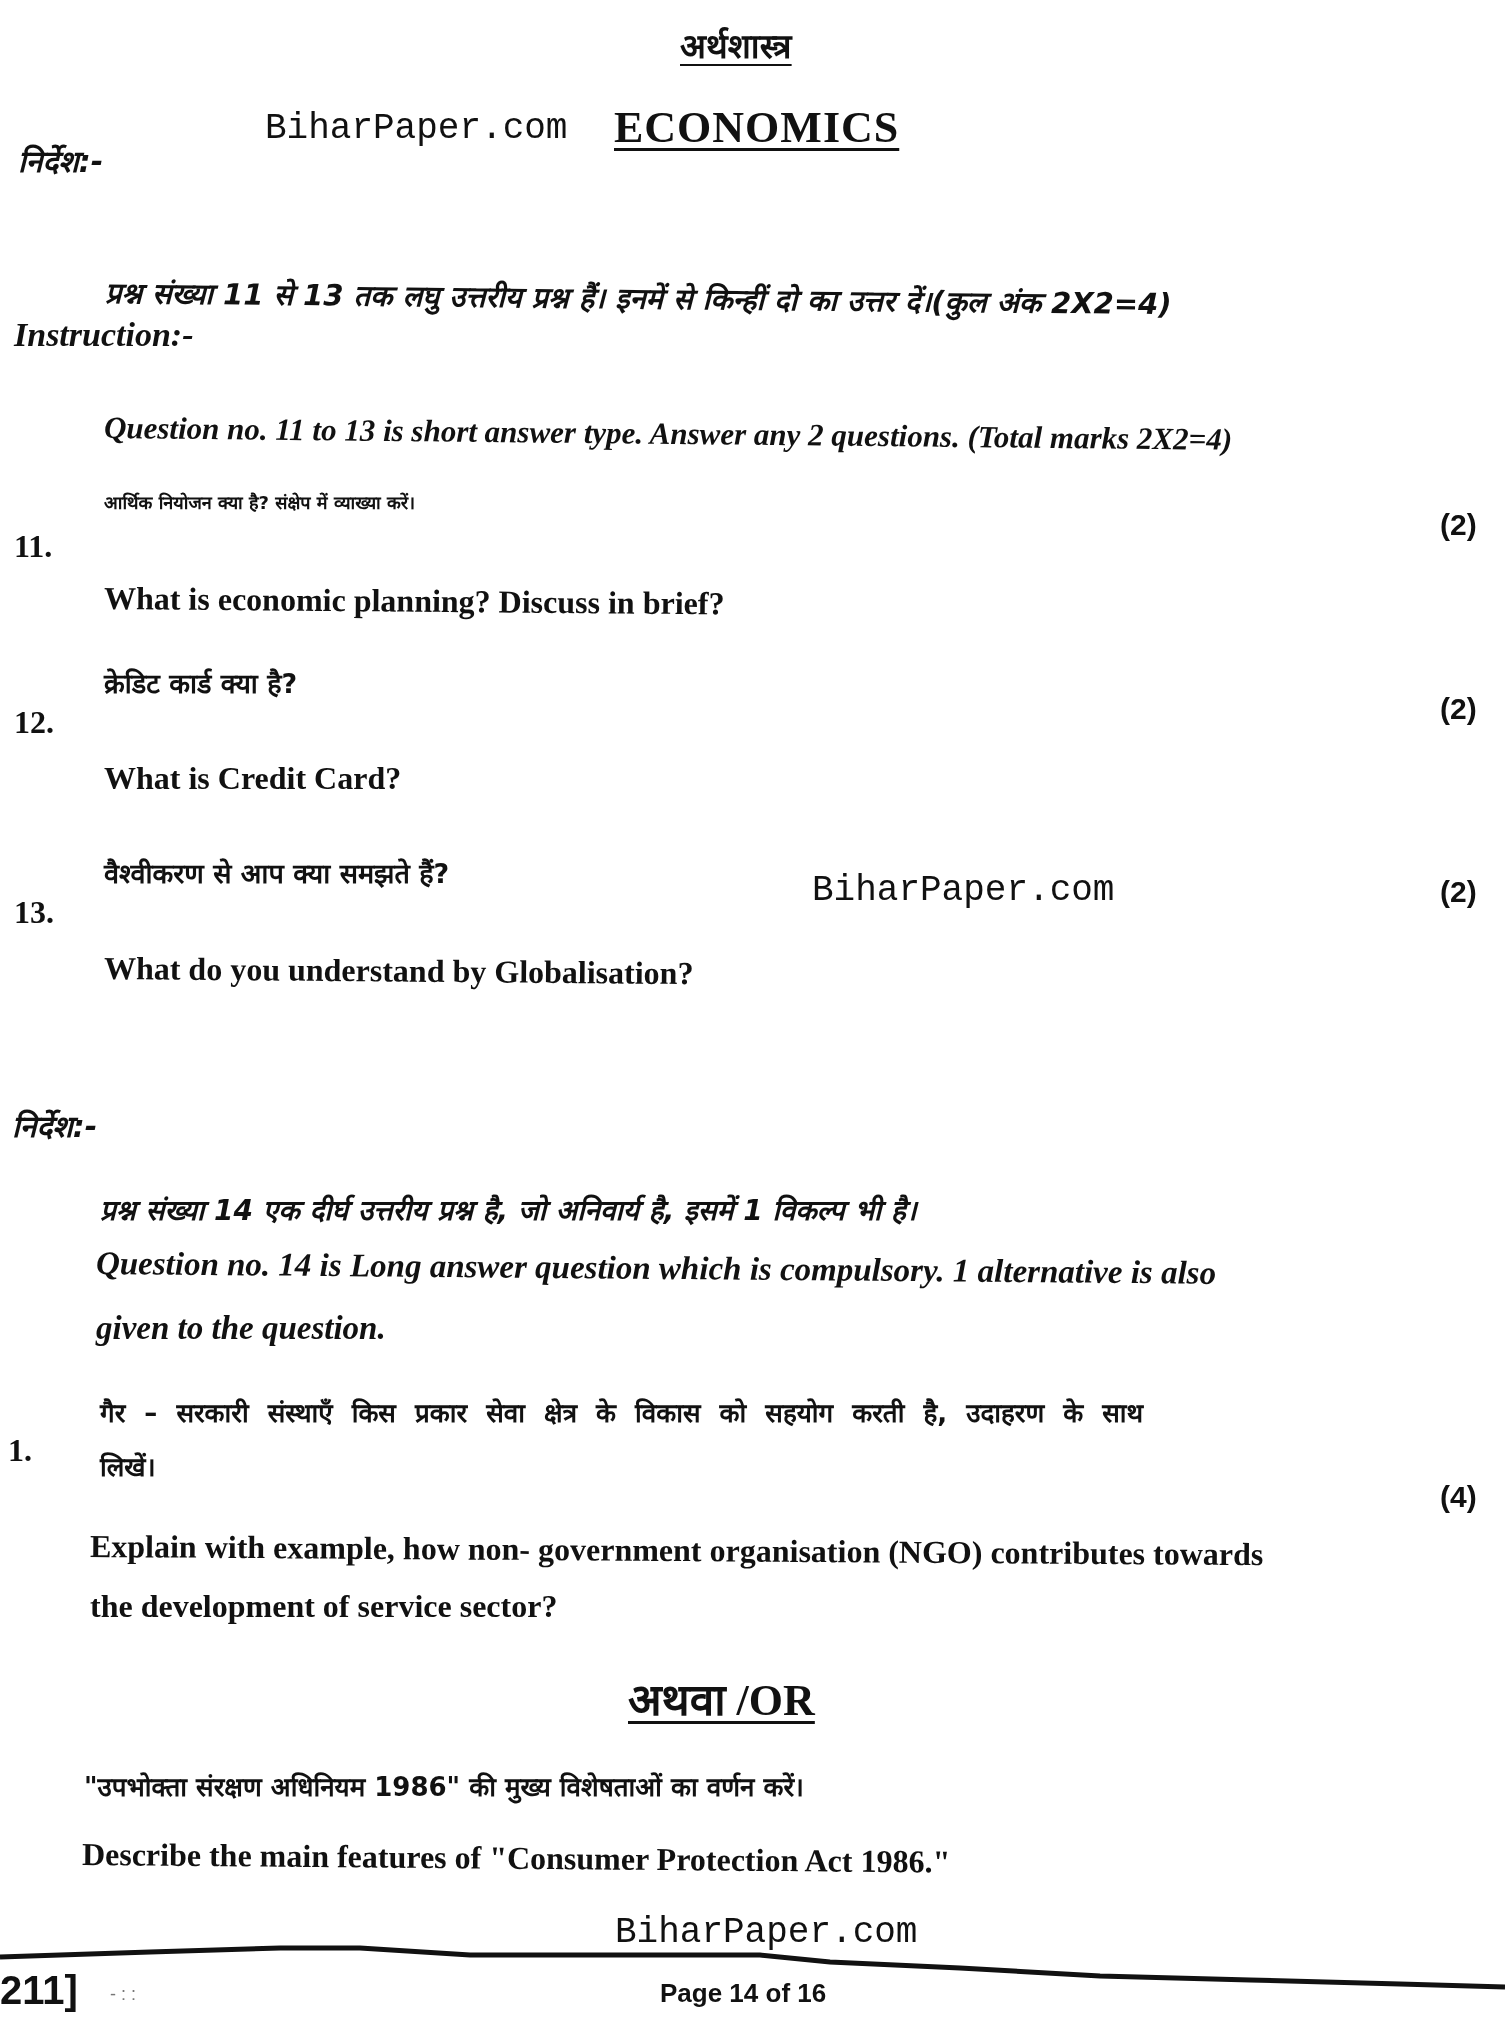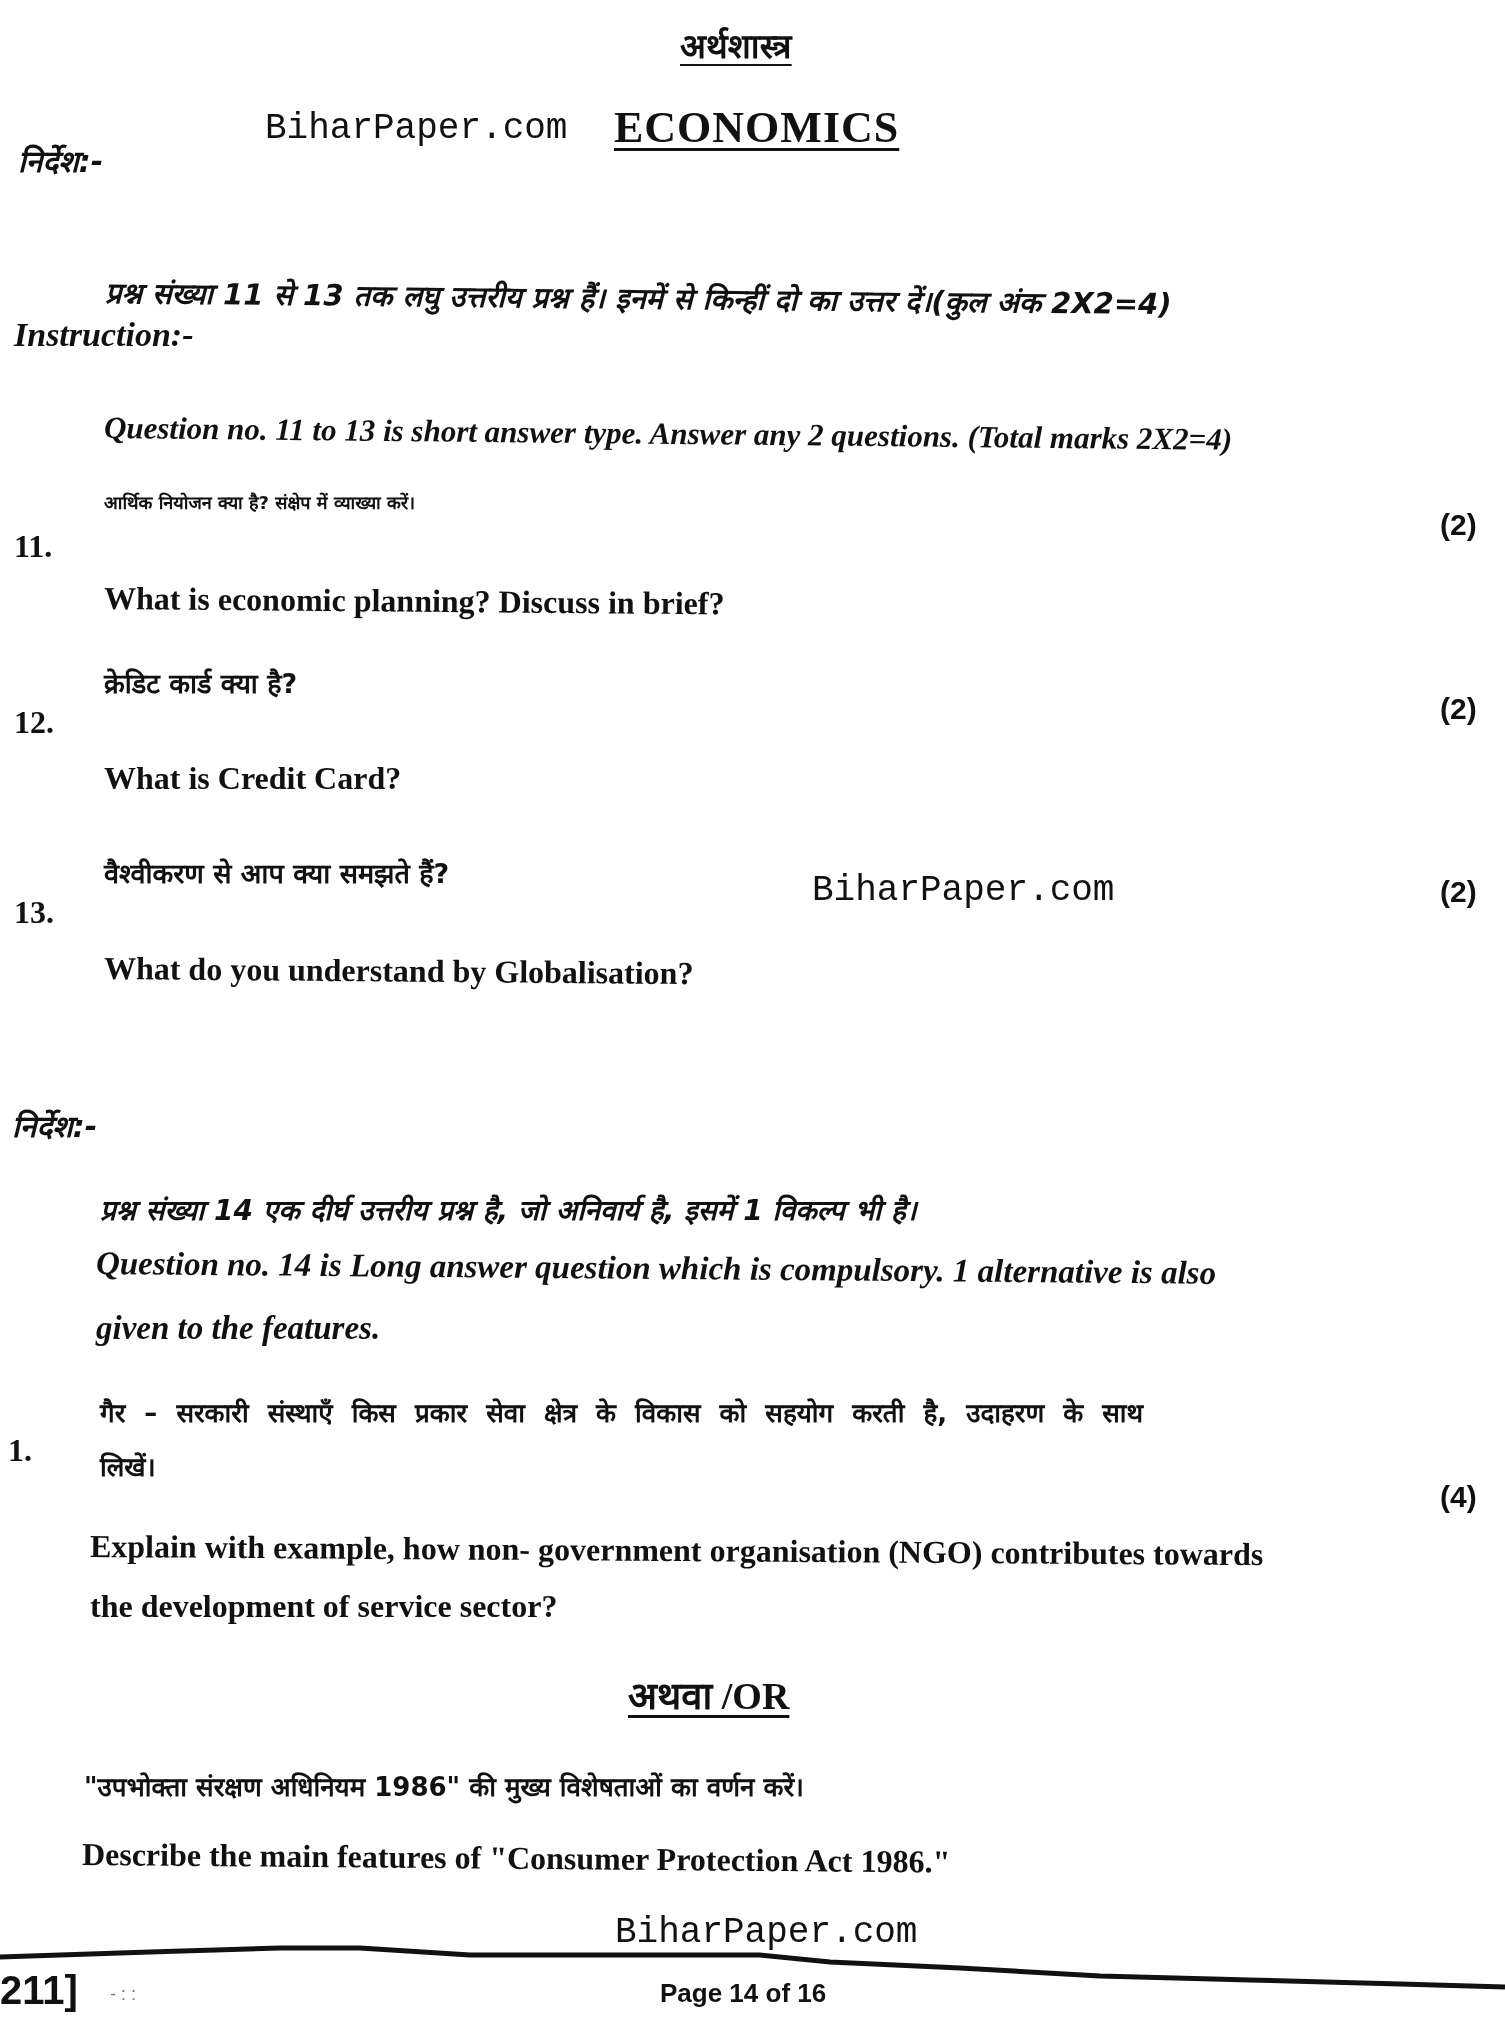--- a/index.html
+++ b/index.html
@@ -38,30 +38,30 @@
 
 <div class="abs num" style="left:14px; top:850px;">13.</div>
 <div class="abs hi" style="left:104px; top:854px; font-size:27px;">वैश्वीकरण से आप क्या समझते हैं?</div>
 <div class="abs wm" style="left:812px; top:870px; font-size:36px;">BiharPaper.com</div>
 <div class="abs marks" style="left:1440px; top:875px;">(2)</div>
 <div class="abs en-b" style="left:104px; top:950px; font-size:32px; transform:rotate(0.5deg); transform-origin:left center;">What do you understand by Globalisation?</div>
 
 <div class="abs hi-i" style="left:12px; top:1105px; font-size:30px;">निर्देश:-</div>
 <div class="abs hi-i" style="left:100px; top:1190px; font-size:28px;">प्रश्न संख्या 14 एक दीर्घ उत्तरीय प्रश्न है, जो अनिवार्य है, इसमें 1 विकल्प भी है।</div>
 <div class="abs en-bi" style="left:96px; top:1245px; font-size:33px; transform:rotate(0.5deg); transform-origin:left center;">Question no. 14 is Long answer question which is compulsory. 1 alternative is also</div>
-<div class="abs en-bi" style="left:96px; top:1310px; font-size:33px;">given to the features.</div>
+<div class="abs en-bi" style="left:96px; top:1310px; font-size:33px;">given to the question.</div>
 
 <div class="abs num" style="left:8px; top:1388px;">1.</div>
 <div class="abs hi" style="left:100px; top:1394px; font-size:26px; word-spacing:10px;">गैर – सरकारी संस्थाएँ किस प्रकार सेवा क्षेत्र के विकास को सहयोग करती है, उदाहरण के साथ</div>
 <div class="abs hi" style="left:100px; top:1448px; font-size:26px;">लिखें।</div>
 <div class="abs marks" style="left:1440px; top:1480px;">(4)</div>
 <div class="abs en-b" style="left:90px; top:1528px; font-size:32px; transform:rotate(0.4deg); transform-origin:left center;">Explain with example, how non- government organisation (NGO) contributes towards</div>
 <div class="abs en-b" style="left:90px; top:1588px; font-size:32px;">the development of service sector?</div>
 
-<div class="abs en-b u" style="left:628px; top:1668px; font-size:38px;">अथवा /OR</div>
+<div class="abs en-b u" style="left:628px; top:1668px; font-size:44px;">अथवा /OR</div>
 
 <div class="abs hi" style="left:84px; top:1768px; font-size:26px;">"उपभोक्ता संरक्षण अधिनियम 1986" की मुख्य विशेषताओं का वर्णन करें।</div>
 <div class="abs en-b" style="left:82px; top:1836px; font-size:32px; transform:rotate(0.5deg); transform-origin:left center;">Describe the main features of "Consumer Protection Act 1986."</div>
 
 <div class="abs wm" style="left:615px; top:1912px; font-size:36px;">BiharPaper.com</div>
 <svg class="abs" style="left:0; top:1940px;" width="1505" height="50">
   <path d="M0,17 L150,12 L280,8 L360,8 L470,15 L760,15 L830,22 L960,28 L1100,36 L1250,40 L1400,44 L1505,47" stroke="#111" stroke-width="5" fill="none"></path>
 </svg>
 <div class="abs" style="left:0; top:1968px; font-family:'Liberation Sans', sans-serif; font-weight:bold; font-size:40px;">211]</div>
 <div class="abs" style="left:110px; top:1984px; font-family:'Liberation Sans', sans-serif; font-size:18px; color:#777;">- : :</div>

